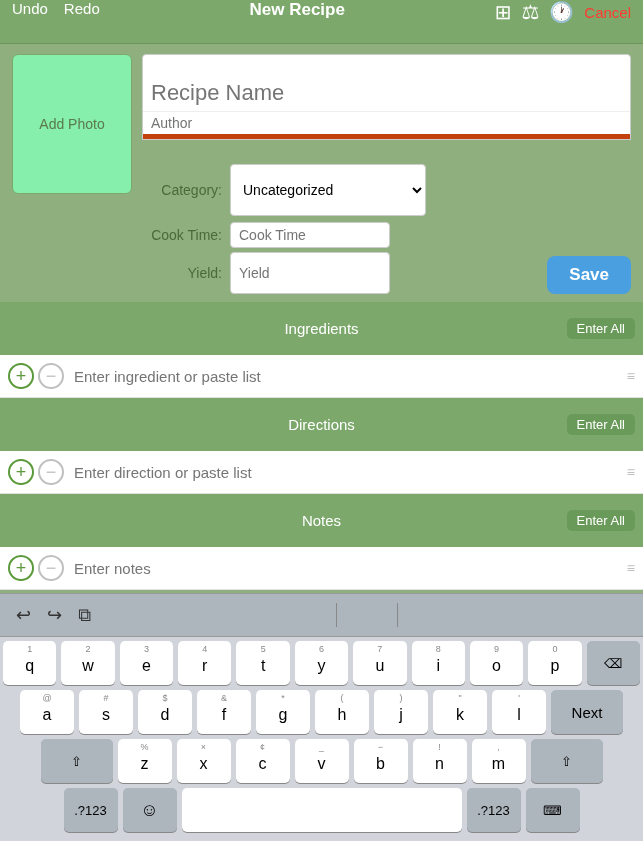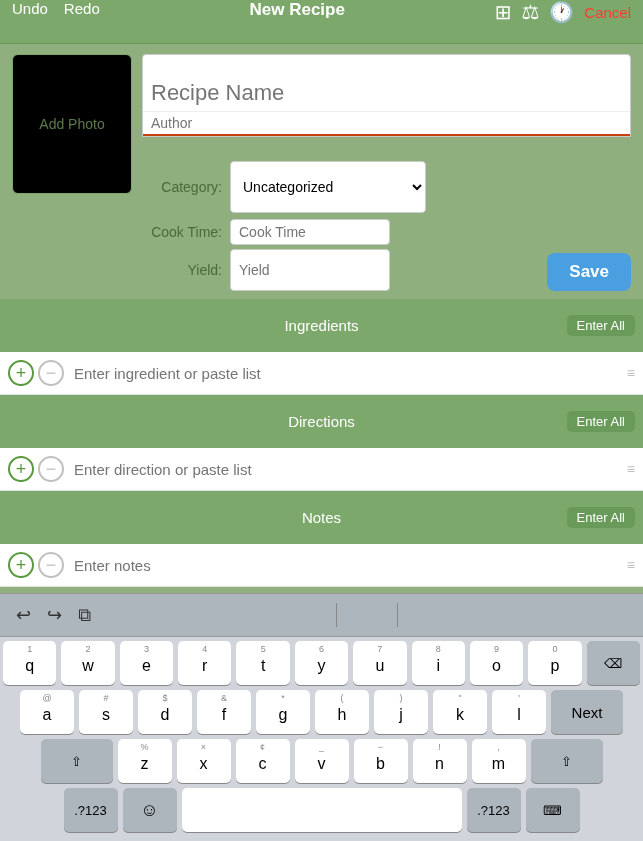--- a/index.html
+++ b/index.html
@@ -17,21 +17,21 @@
     }
     .nav-left { display: flex; gap: 16px; }
     .nav-btn { color: #fff; background: none; border: none; font-size: 15px; cursor: pointer; }
     .nav-title { color: #fff; font-size: 17px; font-weight: 600; }
     .nav-right { display: flex; align-items: center; gap: 10px; }
     .nav-icon { color: #fff; font-size: 20px; cursor: pointer; }
     .nav-cancel { color: #ff3b30; background: none; border: none; font-size: 15px; cursor: pointer; }
     .photo-box {
       width: 120px;
       height: 140px;
-      background: #000000;
+      background: #86efac;
       border: 1.5px solid #7da86c;
       border-radius: 6px;
       display: flex;
       align-items: center;
       justify-content: center;
       flex-shrink: 0;
       cursor: pointer;
       color: #5a7a4a;
       font-size: 14px;
       font-weight: 500;
@@ -44,21 +44,21 @@
       border-radius: 4px;
       padding: 5px 8px;
       background: #fff;
       outline: none;
     }
     .author-input {
       width: 100%;
       font-size: 14px;
       color: #bbb;
       border: none;
-      border-bottom: 2px solid #c2410c;
+      border-bottom: 5px solid #c2410c;
       padding: 3px 8px;
       background: #fff;
       outline: none;
     }
     .category-row { display: flex; align-items: center; gap: 8px; margin-top: 20px; }
     .field-label { font-size: 14px; color: #4a6a3a; font-weight: 500; width: 80px; text-align: right; }
     .category-select {
       font-size: 14px;
       border: 1px solid #ccc;
       border-radius: 4px;

